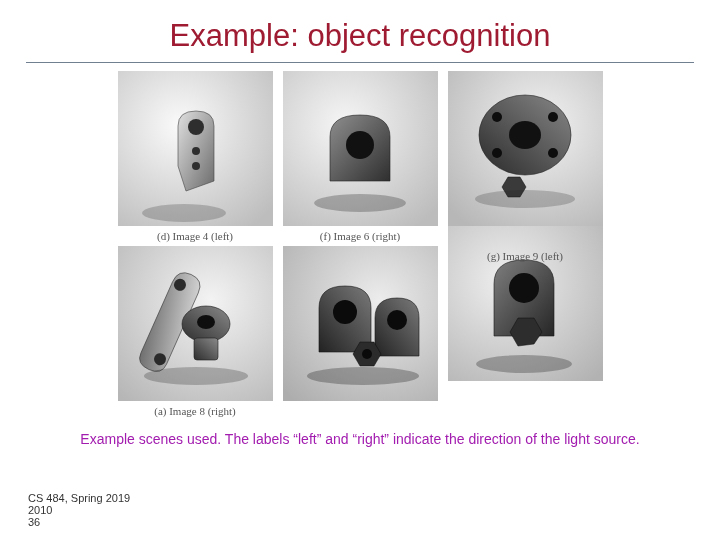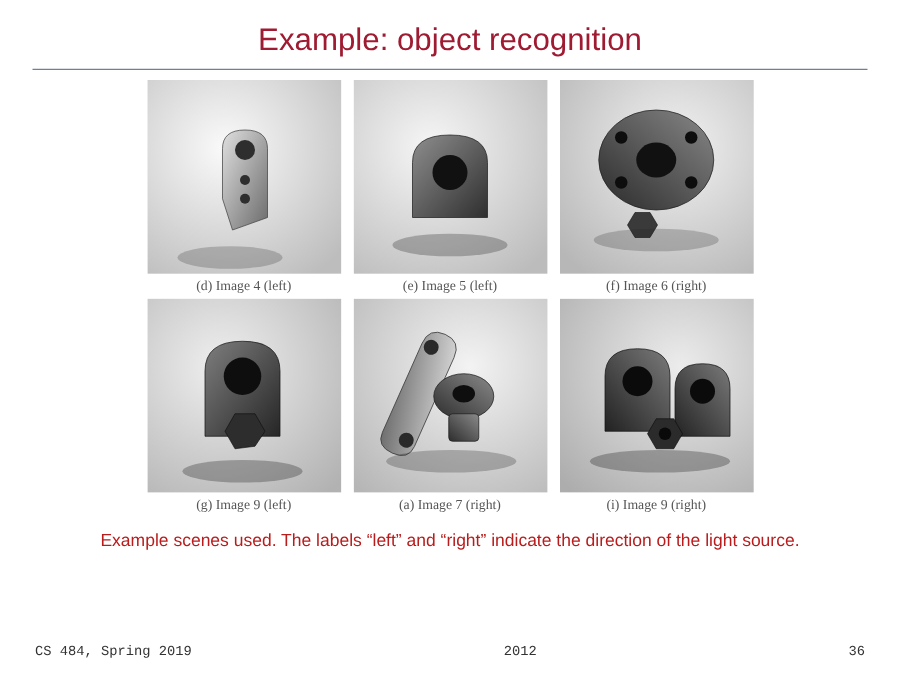--- a/index.html
+++ b/index.html
@@ -6,21 +6,21 @@
   body {
     width: 720px;
     height: 540px;
     background: #ffffff;
     font-family: Verdana, Geneva, sans-serif;
     position: relative;
     overflow: hidden;
   }
   .title {
     text-align: center;
-    font-size: 25px;
+    font-size: 31px;
     color: #9e1b32;
     font-family: Verdana, Geneva, sans-serif;
     padding-top: 18px;
     padding-bottom: 8px;
     font-weight: 400;
   }
   .title-rule {
     border: none;
     border-top: 1px solid #708090;
     margin: 0 26px 8px 26px;
@@ -46,33 +46,34 @@
   .cell-cap {
     text-align: center;
     font-family: "Times New Roman", serif;
     font-size: 11px;
     color: #555;
     line-height: 20px;
   }
   .caption {
     text-align: center;
     font-size: 14px;
-    color: #b91c1c;
+    color: #a21caf;
     font-family: Verdana, Geneva, sans-serif;
     margin-top: 10px;
   }
   .footer {
     position: absolute;
     left: 0; right: 0; bottom: 12px;
     display: flex;
     justify-content: space-between;
     padding: 0 28px;
     font-size: 11px;
     color: #333;
-    font-family: Liberation Mono, monospace;
+    font-family: Liberation Sans, sans-serif;
+    flex-direction: column;
   }
 </style>
 </head>
 <body>
 
 <h1 class="title">Example: object recognition</h1>
 <hr class="title-rule">
 
 <div class="figure-grid">
 
@@ -142,21 +143,20 @@
         <circle cx="28" cy="18" r="5" fill="#0d0d0d"></circle>
       </g>
       <g transform="translate(54,106)">
         <polygon points="0,10 6,0 18,0 24,10 18,20 6,20" fill="#3a3a3a" stroke="#111" stroke-width="0.5"></polygon>
       </g>
       <ellipse cx="77" cy="128" rx="50" ry="9" fill="#222" opacity="0.22"></ellipse>
     </svg>
   </div>
 
   <div class="cell-cap">(d) Image 4 (left)</div>
-  <div class="cell-cap">(e) Image 5 (left)</div>
   <div class="cell-cap">(f) Image 6 (right)</div>
 
   <div class="cell-img">
     <svg viewBox="0 0 155 155" width="155" height="155">
       <defs>
         <radialGradient id="bg4" cx="38%" cy="35%" r="85%">
           <stop offset="0%" stop-color="#efefef"></stop>
             <stop offset="100%" stop-color="#b2b2b2"></stop>
         </radialGradient>
         <linearGradient id="m4" x1="0" y1="0" x2="1" y2="1">
@@ -228,24 +228,23 @@
       </g>
       <g transform="translate(70,96)">
         <polygon points="0,12 7,0 21,0 28,12 21,24 7,24" fill="#2b2b2b" stroke="#0c0c0c" stroke-width="0.5"></polygon>
         <circle cx="14" cy="12" r="5" fill="#0a0a0a"></circle>
       </g>
       <ellipse cx="80" cy="130" rx="56" ry="9" fill="#1b1b1b" opacity="0.3"></ellipse>
     </svg>
   </div>
 
   <div class="cell-cap">(g) Image 9 (left)</div>
-  <div class="cell-cap">(a) Image 7 (right)</div>
-  <div class="cell-cap">(i) Image 9 (right)</div>
+  <div class="cell-cap">(a) Image 8 (right)</div>
 
 </div>
 
 <p class="caption">Example scenes used. The labels “left” and “right” indicate the direction of the light source.</p>
 
 <div class="footer">
   <span>CS 484, Spring 2019</span>
-  <span>2012</span>
+  <span>2010</span>
   <span>36</span>
 </div>
 
 </body></html>

